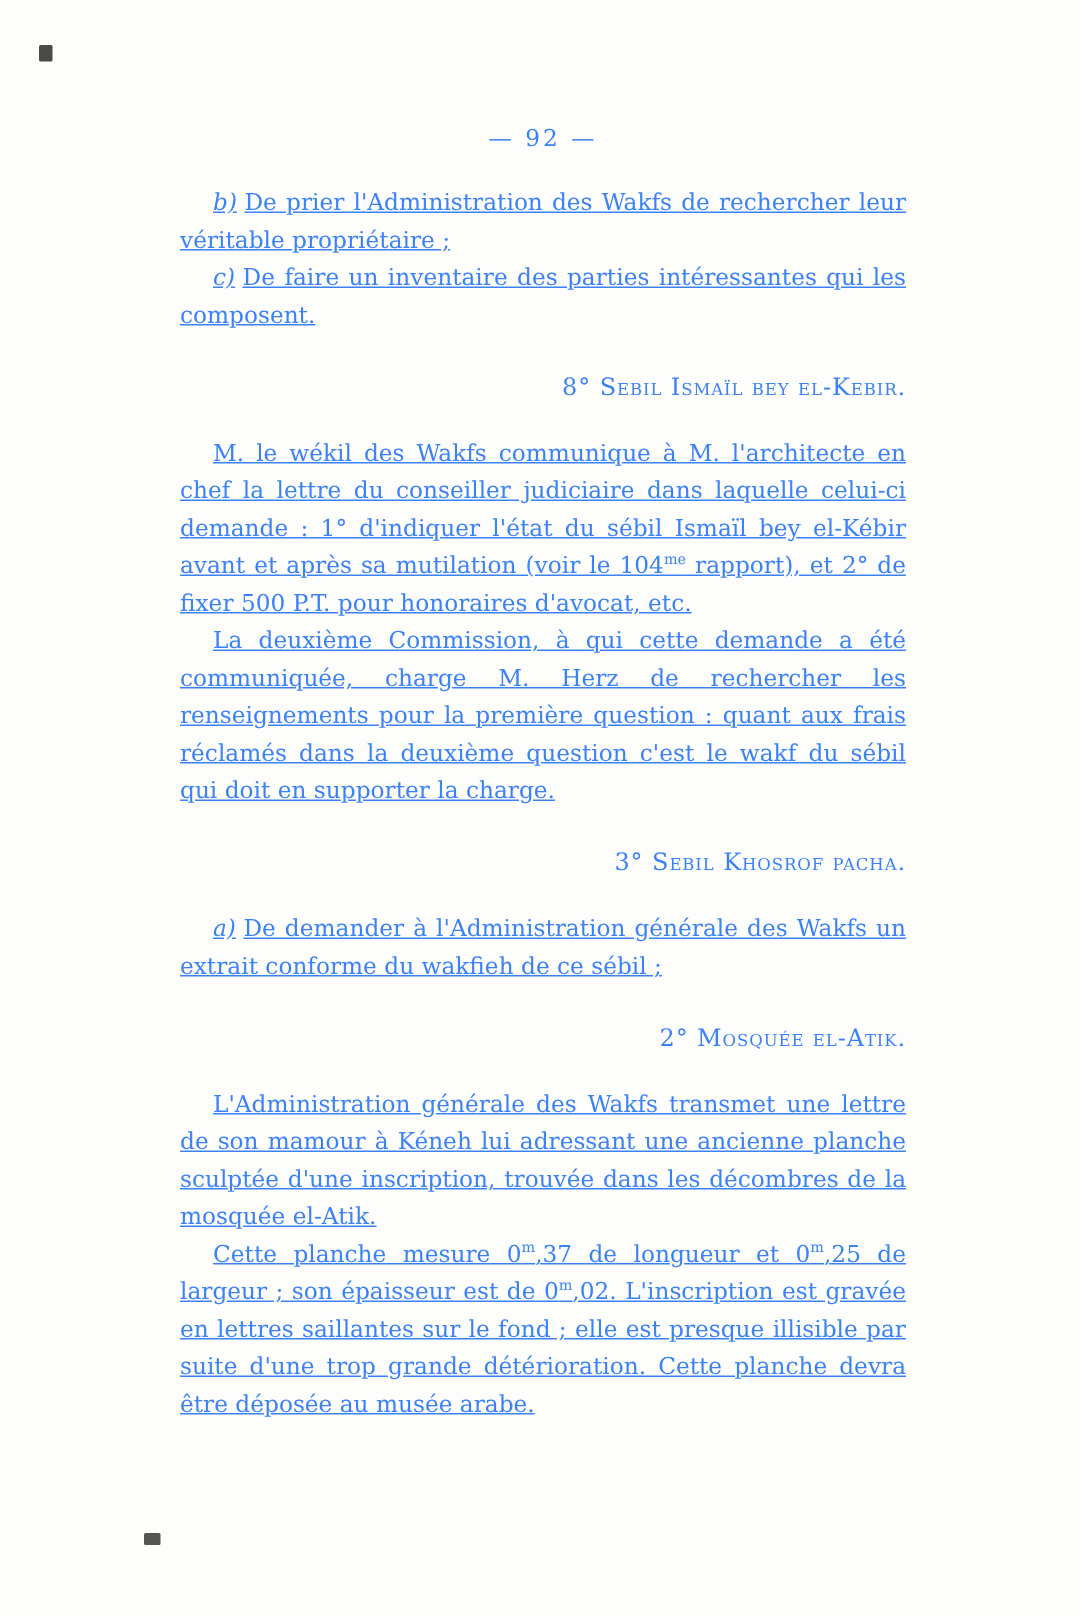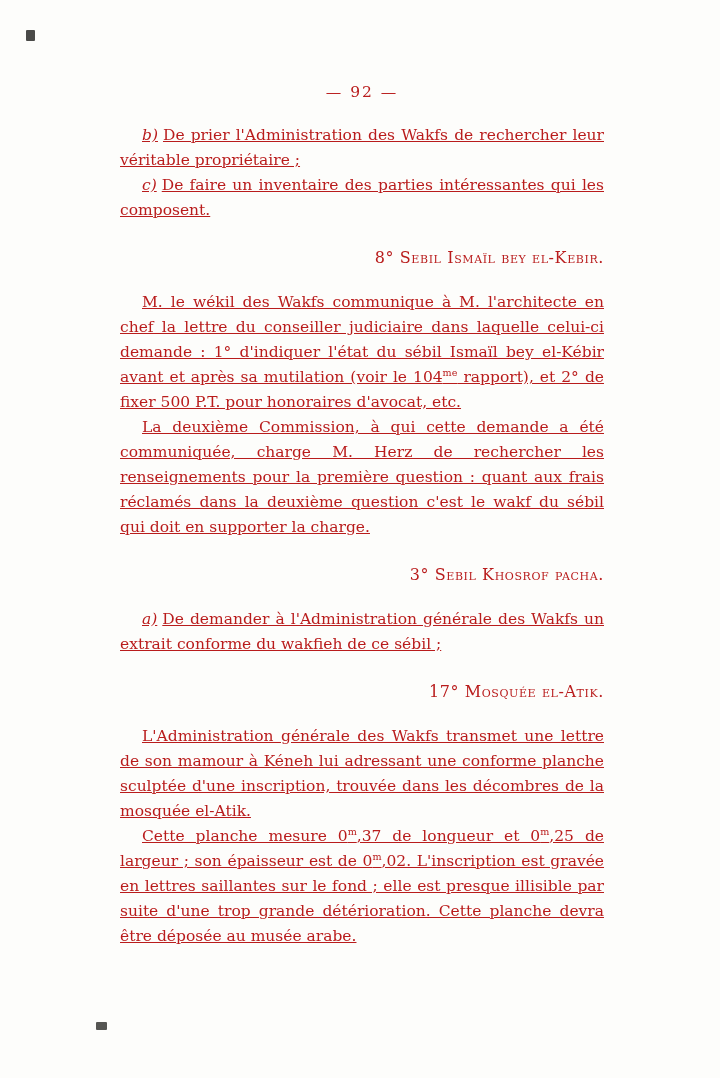--- a/index.html
+++ b/index.html
@@ -7,21 +7,21 @@
     margin: 0;
     padding: 0;
     background: #ffffff;
   }
   .page {
     position: relative;
     box-sizing: border-box;
     width: 720px;
     height: 1078px;
     background: #fdfdfb;
-    color: #b91c1c;
+    color: #3b82f6;
     font-family: "DejaVu Serif", "Liberation Serif", serif;
     font-size: 15.5px;
     line-height: 25px;
     padding: 80px 116px 0 120px;
     overflow: hidden;
     text-align: justify;
   }
   .page-number {
     text-align: center;
     letter-spacing: 2px;
@@ -90,18 +90,18 @@
 
   <p class="para">M. le wékil des Wakfs communique à M. l'architecte en chef la lettre du conseiller judiciaire dans laquelle celui-ci demande : 1° d'indiquer l'état du sébil Ismaïl bey el-Kébir avant et après sa mutilation (voir le 104<sup>me</sup> rapport), et 2° de fixer 500 P.T. pour honoraires d'avocat, etc.</p>
   <p class="para">La deuxième Commission, à qui cette demande a été communiquée, charge M. Herz de rechercher les renseignements pour la première question : quant aux frais réclamés dans la deuxième question c'est le wakf du sébil qui doit en supporter la charge.</p>
 
   <h2 class="heading">3° Sebil Khosrof pacha.</h2>
 
 
   <p class="para"><em class="marker">a)</em><span>De demander à l'Administration générale des Wakfs un extrait conforme du wakfieh de ce sébil ;</span></p>
 
 
-  <h2 class="heading">17° Mosquée el-Atik.</h2>
+  <h2 class="heading">2° Mosquée el-Atik.</h2>
 
-  <p class="para">L'Administration générale des Wakfs transmet une lettre de son mamour à Kéneh lui adressant une conforme planche sculptée d'une inscription, trouvée dans les décombres de la mosquée el-Atik.</p>
+  <p class="para">L'Administration générale des Wakfs transmet une lettre de son mamour à Kéneh lui adressant une ancienne planche sculptée d'une inscription, trouvée dans les décombres de la mosquée el-Atik.</p>
   <p class="para">Cette planche mesure 0<sup>m</sup>,37 de longueur et 0<sup>m</sup>,25 de largeur ; son épaisseur est de 0<sup>m</sup>,02. L'inscription est gravée en lettres saillantes sur le fond ; elle est presque illisible par suite d'une trop grande détérioration. Cette planche devra être déposée au musée arabe.</p>
 
 </div>
 
 </body></html>

